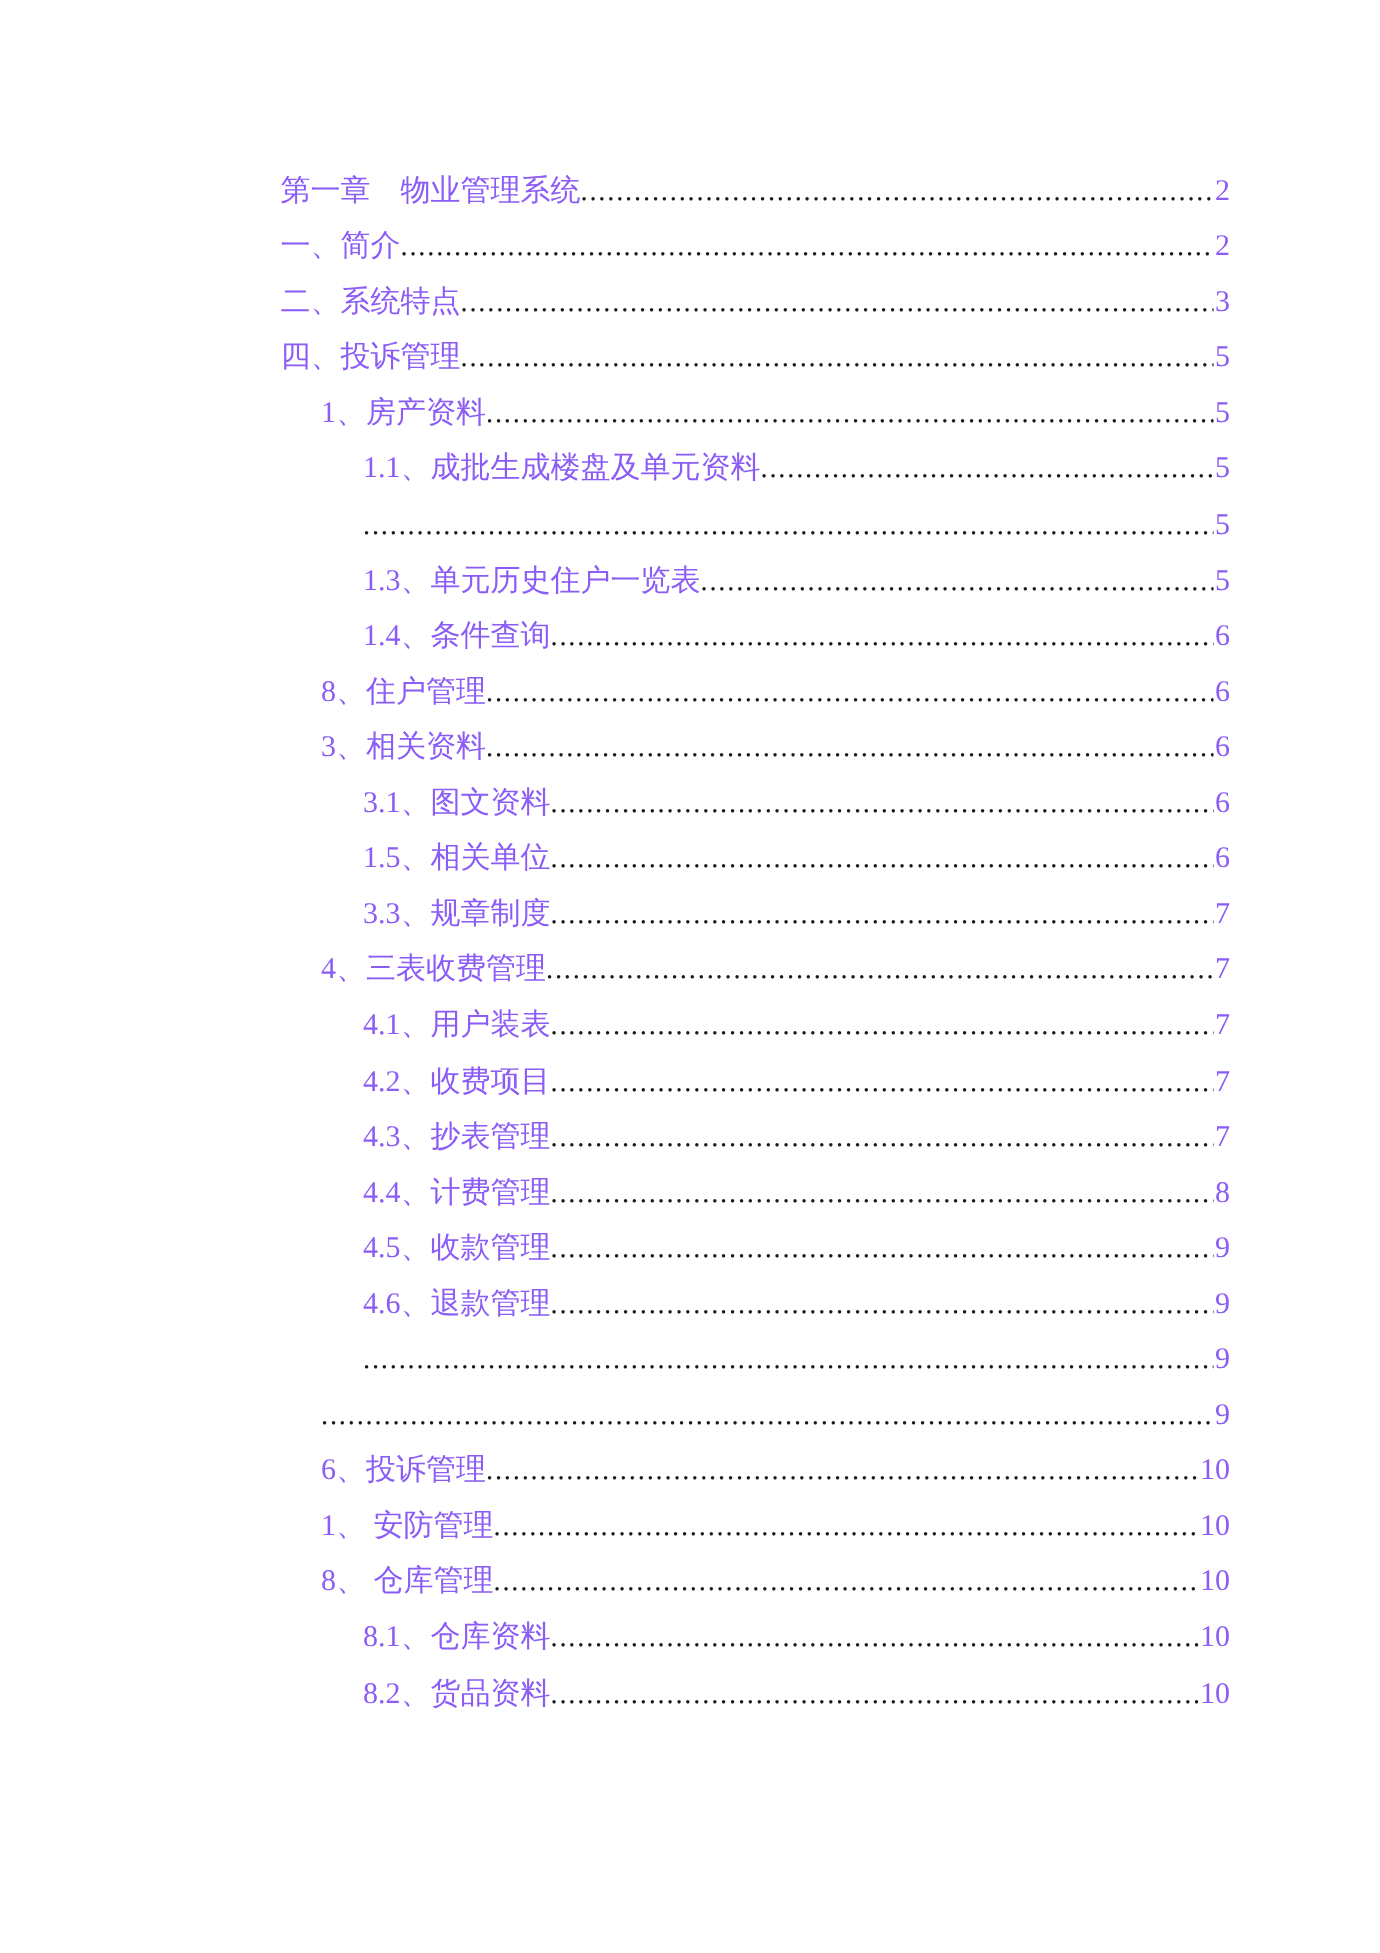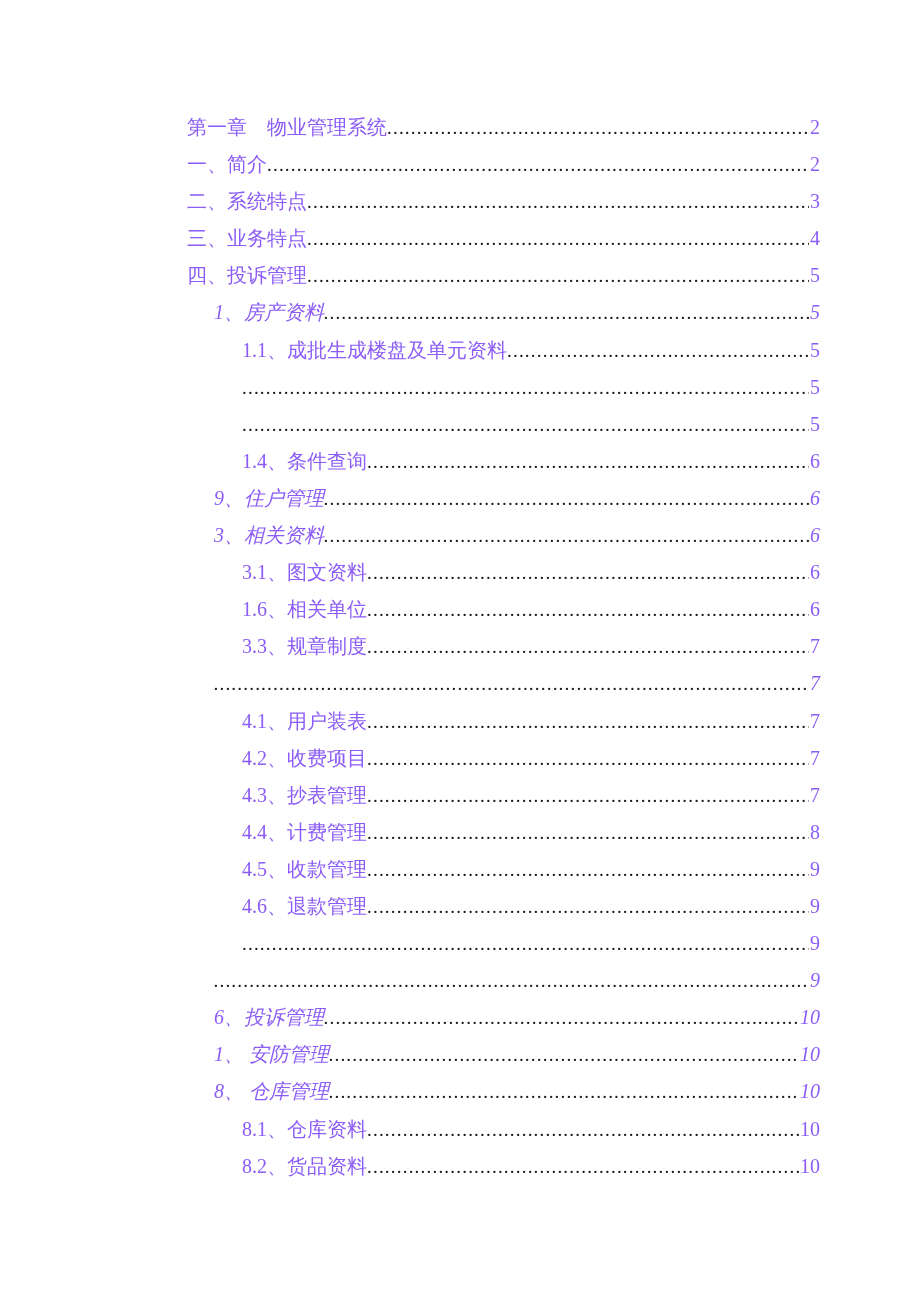--- a/index.html
+++ b/index.html
@@ -23,21 +23,21 @@
     top: 109px;
     width: 633px;
   }
   .toc-row {
     display: flex;
     align-items: baseline;
     line-height: 36.1px;
     font-size: 20px;
     white-space: nowrap;
   }
-  .toc-row.level-1 { padding-left: 27px; font-style: italic; }
+  .toc-row.level-1 { padding-left: 27px; }
   .toc-row.level-2 { padding-left: 55px; text-align: right; }
   .toc-label {
     flex: 0 0 auto;
     white-space: pre;
   }
   .toc-dots {
     flex: 1 1 auto;
     overflow: hidden;
     white-space: nowrap;
     min-width: 8px;
@@ -67,78 +67,75 @@
     <span class="toc-label">一、简介</span>
     <span class="toc-dots"></span>
     <span class="toc-page">2</span>
   </div>
       <div class="toc-row level-0">
     <span class="toc-label">二、系统特点</span>
     <span class="toc-dots"></span>
     <span class="toc-page">3</span>
   </div>
       <div class="toc-row level-0">
-    <span class="toc-label">三、业务特点</span>
-    <span class="toc-dots"></span>
-    <span class="toc-page">4</span>
-  </div>
-      <div class="toc-row level-0">
     <span class="toc-label">四、投诉管理</span>
     <span class="toc-dots"></span>
     <span class="toc-page">5</span>
   </div>
       <div class="toc-row level-1">
     <span class="toc-label">1、房产资料</span>
     <span class="toc-dots"></span>
     <span class="toc-page">5</span>
   </div>
       <div class="toc-row level-2">
     <span class="toc-label">1.1、成批生成楼盘及单元资料</span>
     <span class="toc-dots"></span>
     <span class="toc-page">5</span>
   </div>
       <div class="toc-row level-2">
     <span class="toc-dots"></span>
     <span class="toc-page">5</span>
   </div>
       <div class="toc-row level-2">
+    <span class="toc-label">1.3、单元历史住户一览表</span>
     <span class="toc-dots"></span>
     <span class="toc-page">5</span>
   </div>
       <div class="toc-row level-2">
     <span class="toc-label">1.4、条件查询</span>
     <span class="toc-dots"></span>
     <span class="toc-page">6</span>
   </div>
       <div class="toc-row level-1">
-    <span class="toc-label">9、住户管理</span>
+    <span class="toc-label">8、住户管理</span>
     <span class="toc-dots"></span>
     <span class="toc-page">6</span>
   </div>
       <div class="toc-row level-1">
     <span class="toc-label">3、相关资料</span>
     <span class="toc-dots"></span>
     <span class="toc-page">6</span>
   </div>
       <div class="toc-row level-2">
     <span class="toc-label">3.1、图文资料</span>
     <span class="toc-dots"></span>
     <span class="toc-page">6</span>
   </div>
       <div class="toc-row level-2">
-    <span class="toc-label">1.6、相关单位</span>
+    <span class="toc-label">1.5、相关单位</span>
     <span class="toc-dots"></span>
     <span class="toc-page">6</span>
   </div>
       <div class="toc-row level-2">
     <span class="toc-label">3.3、规章制度</span>
     <span class="toc-dots"></span>
     <span class="toc-page">7</span>
   </div>
       <div class="toc-row level-1">
+    <span class="toc-label">4、三表收费管理</span>
     <span class="toc-dots"></span>
     <span class="toc-page">7</span>
   </div>
       <div class="toc-row level-2">
     <span class="toc-label">4.1、用户装表</span>
     <span class="toc-dots"></span>
     <span class="toc-page">7</span>
   </div>
       <div class="toc-row level-2">
     <span class="toc-label">4.2、收费项目</span>

